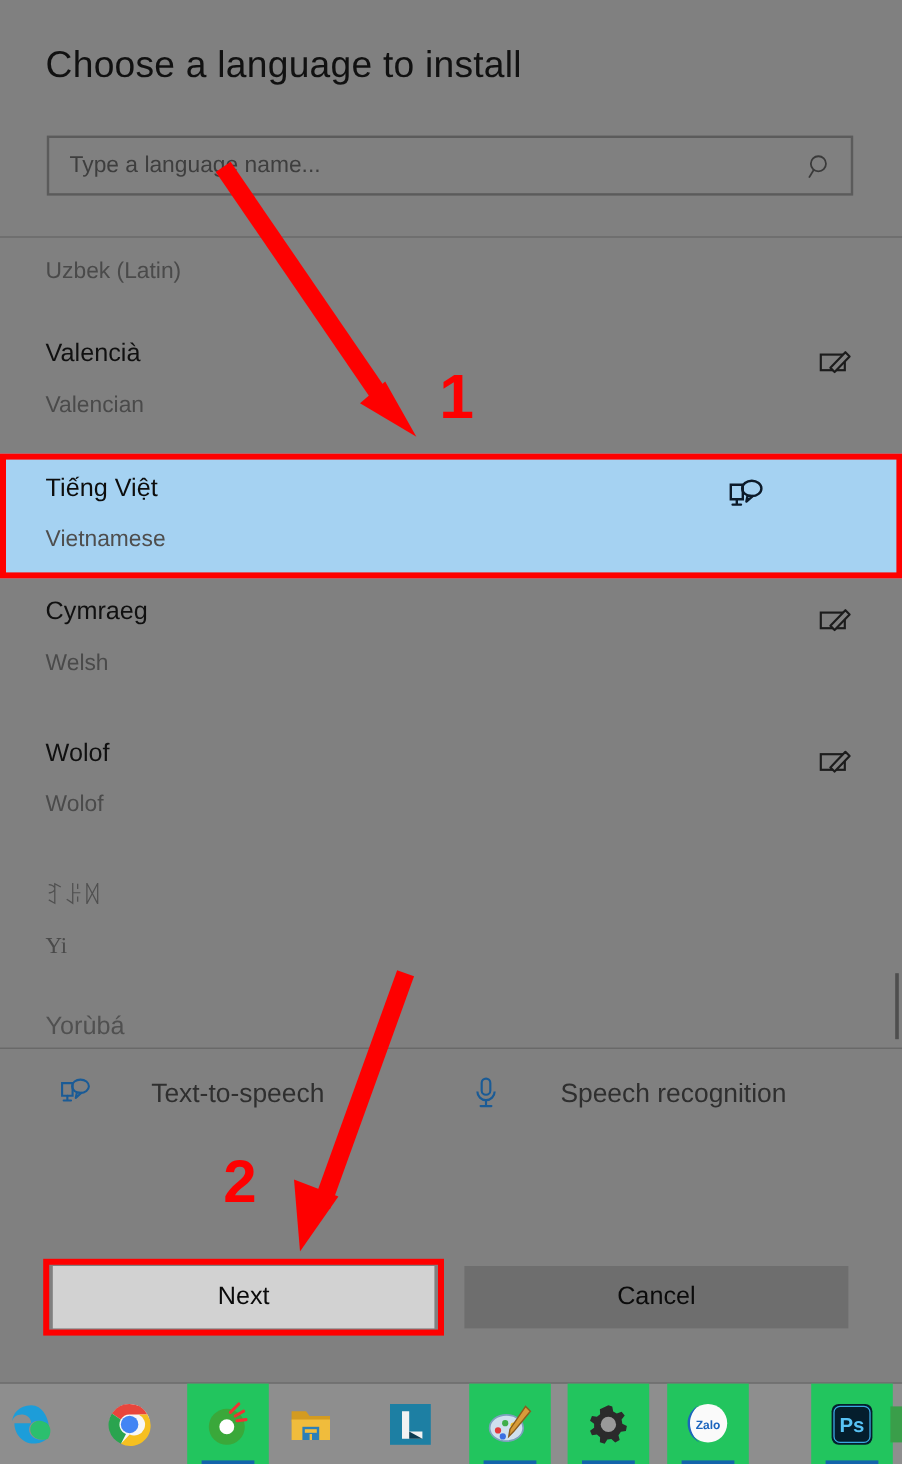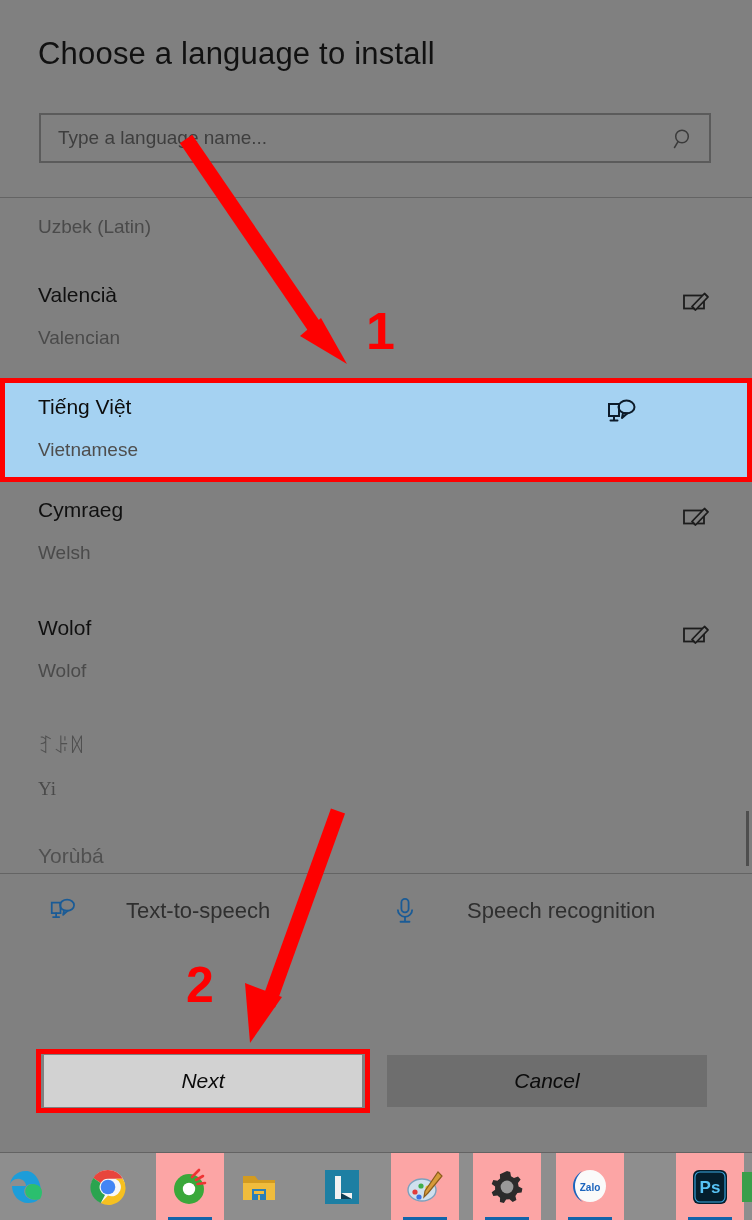--- a/index.html
+++ b/index.html
@@ -157,21 +157,20 @@
 
   
   .btn {
     position: absolute;
     height: 52px;
     border: 0;
     font-family: "Liberation Sans", sans-serif;
     font-size: 21px;
     color: #0b0b0b;
     cursor: pointer;
-    font-style: italic;
   }
   #btn-next {
     left: 44px;
     top: 1055px;
     width: 318px;
     background: #d2d2d2;
   }
   #btn-next-ring {
     position: absolute;
     left: 36px;
@@ -202,21 +201,21 @@
   }
   .tb-item {
     position: absolute;
     top: 0;
     width: 68px;
     height: 67px;
     display: flex;
     align-items: center;
     justify-content: center;
   }
-  .tb-item.active { background: #fca5a5; }
+  .tb-item.active { background: #22c55e; }
   .tb-underline {
     position: absolute;
     bottom: 0;
     left: 12px;
     width: 44px;
     height: 3px;
     background: #1464aa;
   }
   .tb-glyph { width: 40px; height: 40px; display:block; }
 

